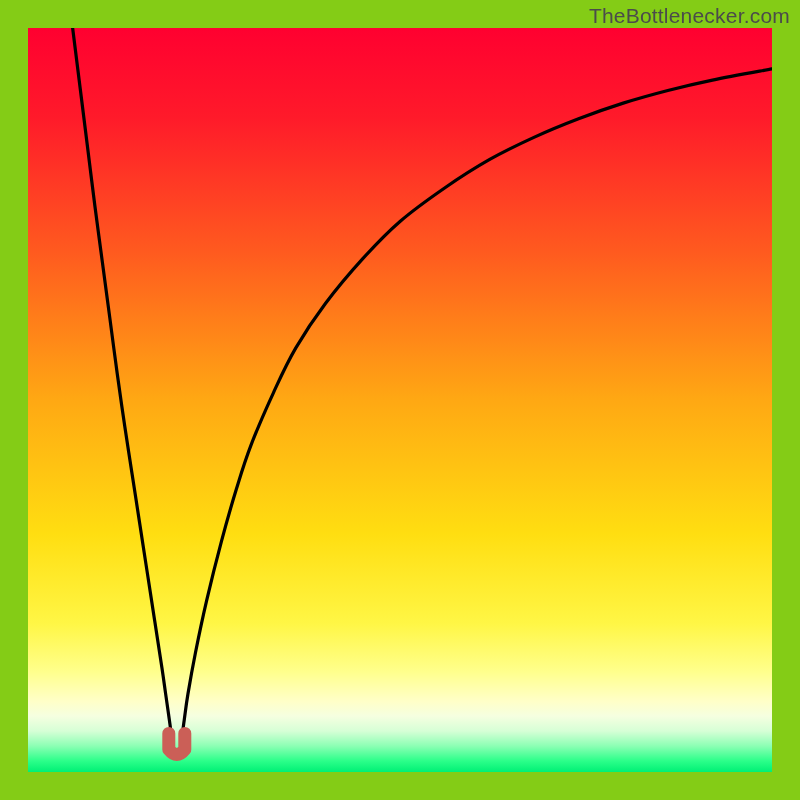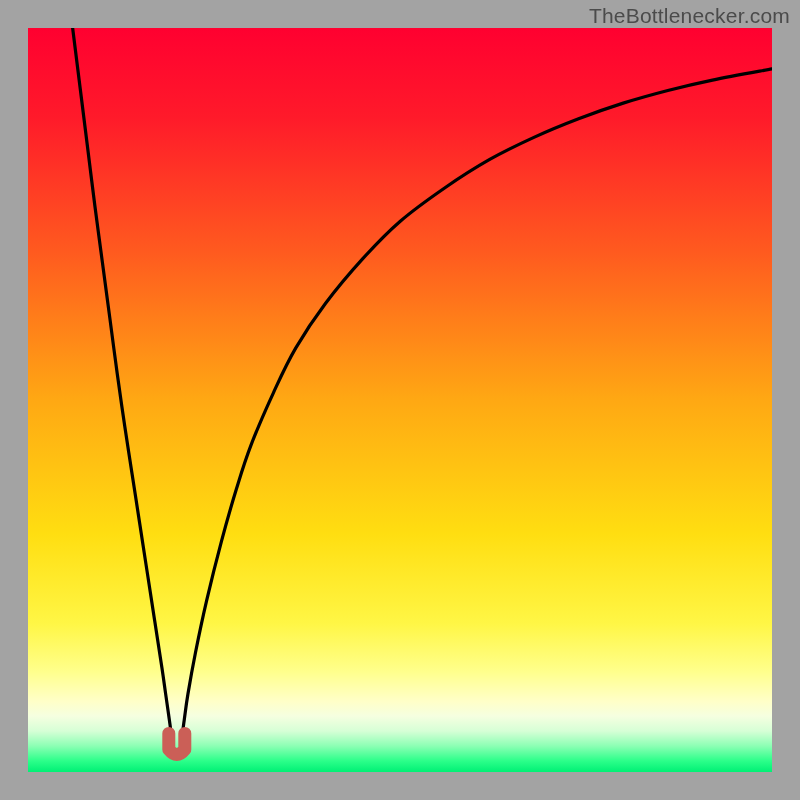--- a/index.html
+++ b/index.html
@@ -8,21 +8,21 @@
     width: 800px;
     height: 800px;
     overflow: hidden;
     background: #000;
     font-family: Arial, Helvetica, sans-serif;
   }
   .frame {
     position: absolute;
     left: 0; top: 0;
     width: 800px; height: 800px;
-    background: #a3a3a3;
+    background: #84cc16;
   }
   .plot {
     position: absolute;
     left: 28px;
     top: 28px;
     width: 744px;
     height: 744px;
     overflow: hidden;
   }
   .watermark {

